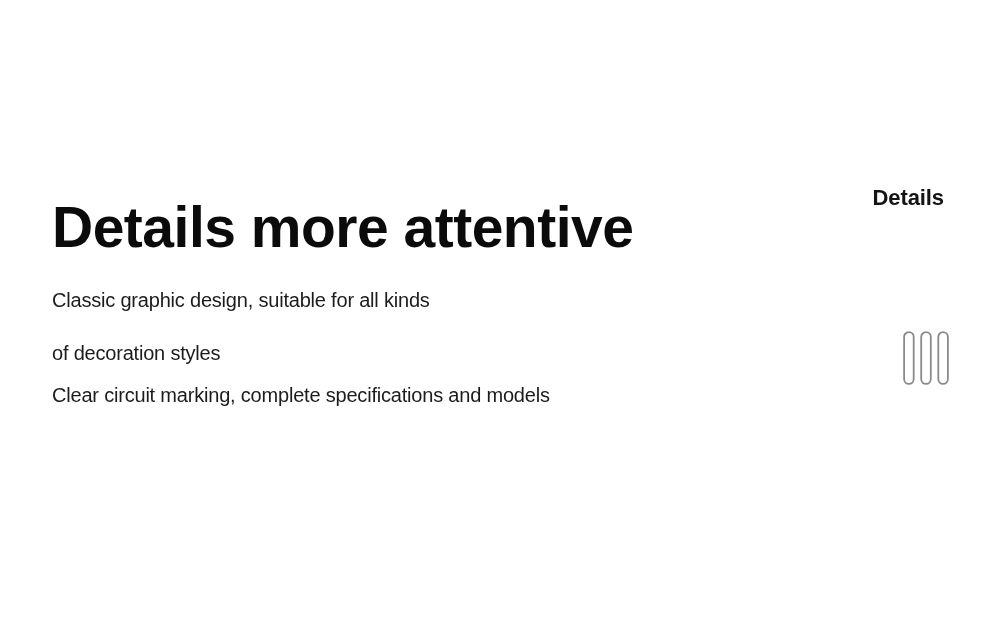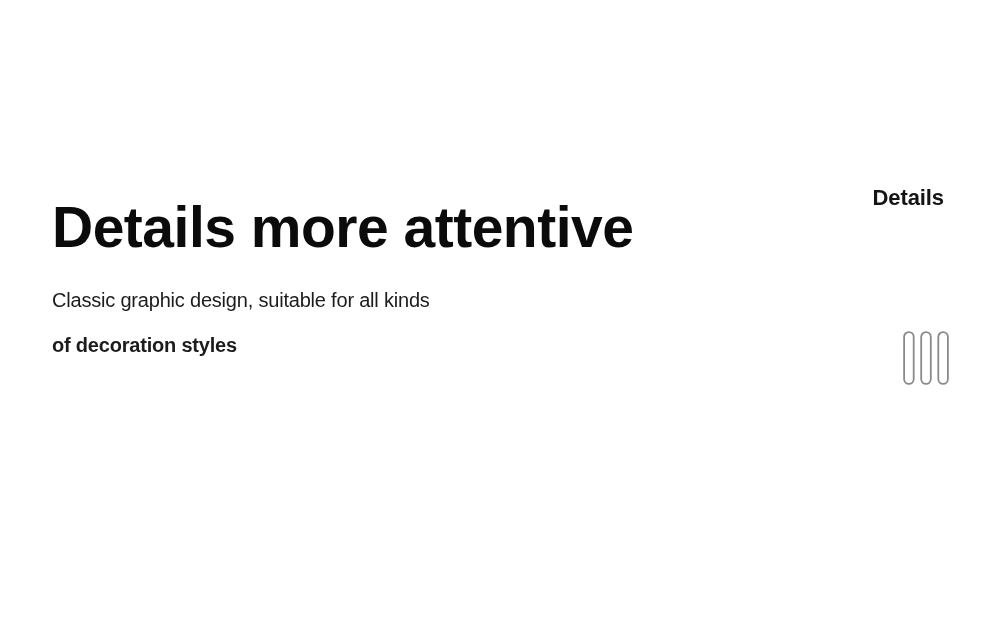--- a/index.html
+++ b/index.html
@@ -93,21 +93,22 @@
 <body>
 
 <div id="slide">
 
   <div class="main-copy">
 
     <h1 class="headline">Details more attentive</h1>
 
     <div class="body-block">
       <p class="body-para">Classic graphic design, suitable for all kinds</p>
-      <p class="body-para" style="margin-top:8px;font-weight:bold;">of decoration styles</p>
+      <p class="body-para" style="margin-top:16px;">of decoration styles</p>
+      <p class="body-para">Clear circuit marking, complete specifications and models</p>
     </div>
 
   </div>
 
   <div class="side-caption">
     <div class="side-caption-line">Details</div>
   </div>
 
   <div class="bars-mark">
     <svg viewBox="0 0 46 54" xmlns="http://www.w3.org/2000/svg" aria-hidden="true">

